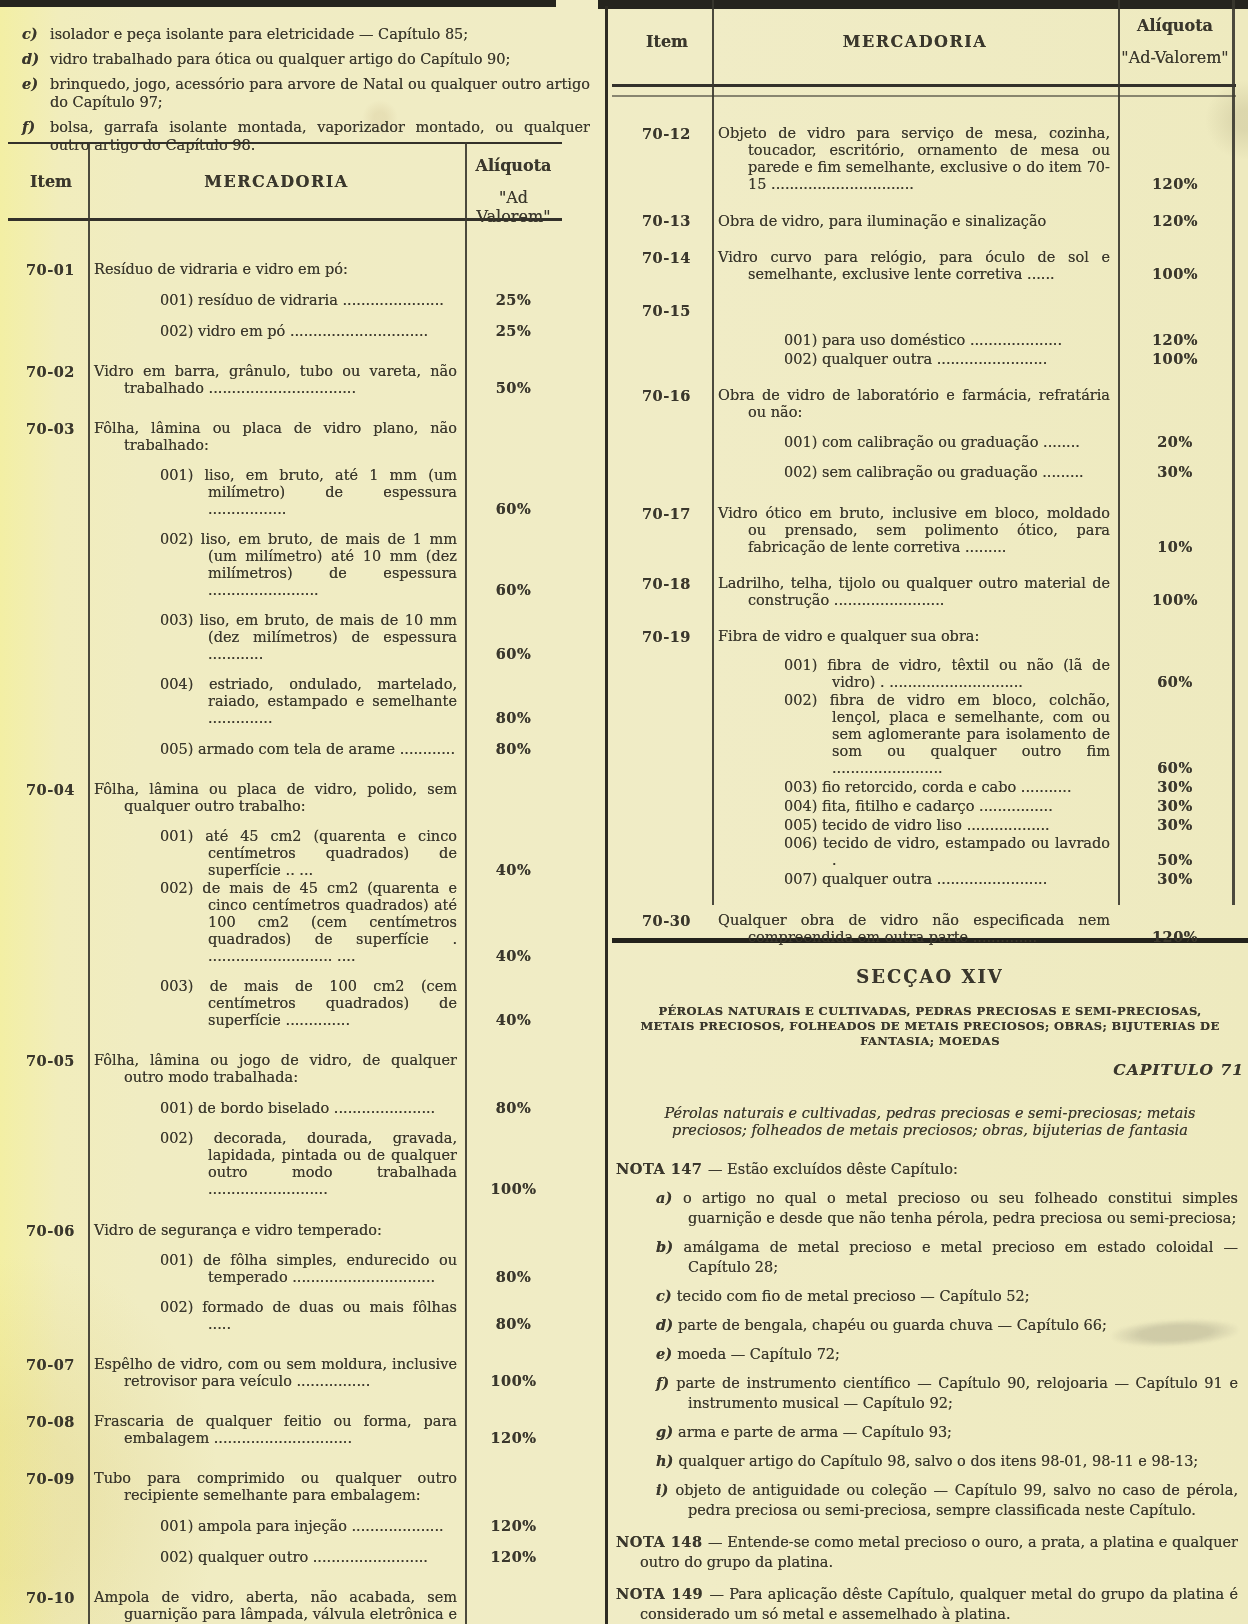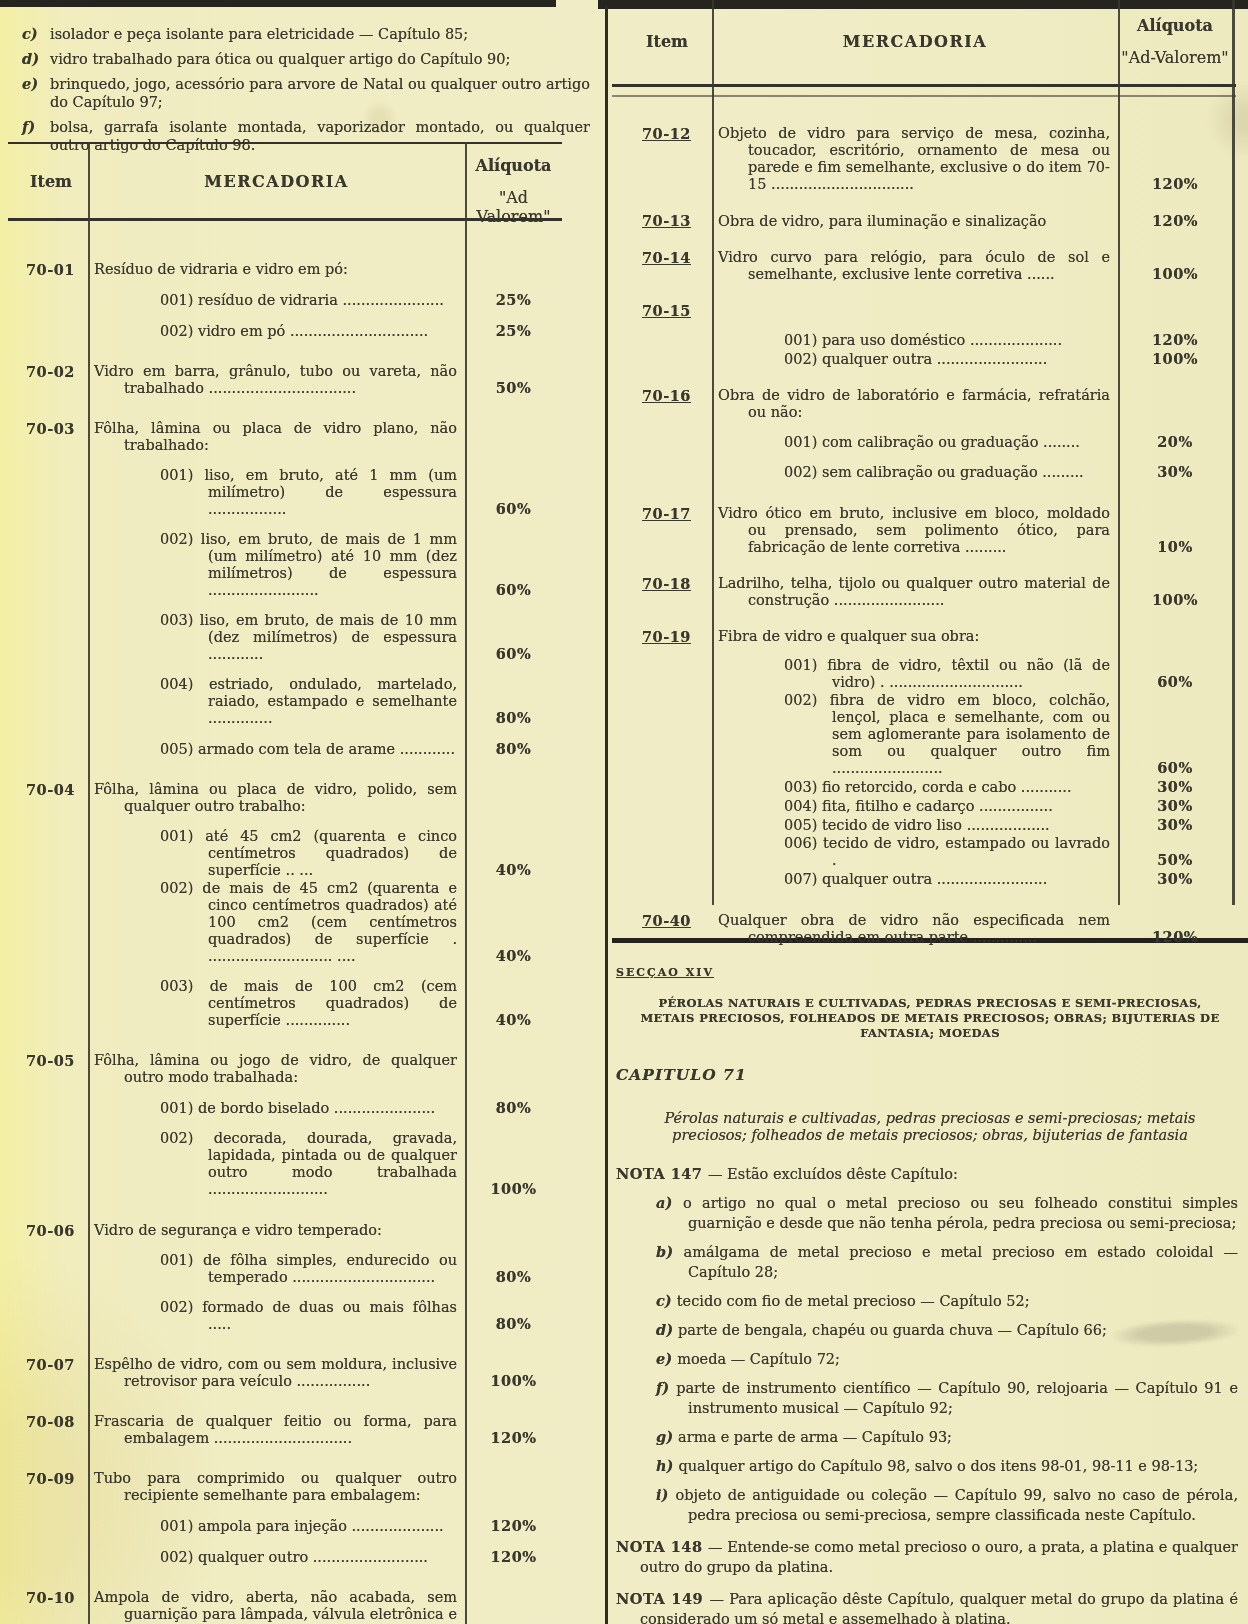--- a/index.html
+++ b/index.html
@@ -52,31 +52,31 @@
 
   .trow{display:flex;align-items:flex-end;}
   .lt .trow.main{margin-top:23px;}
   .rt .trow.main{margin-top:19px;}
   .trow.main.g{margin-top:24px;}
   .trow.sub{margin-top:13px;}
   .rt .trow.sub{margin-top:12px;}
   .trow.sub.t{margin-top:1px;}
 
   .c-item{flex:0 0 80px;padding-left:18px;box-sizing:border-box;align-self:flex-start;font-weight:bold;letter-spacing:.5px;}
-  .rt .c-item{flex-basis:100px;padding-left:30px;text-decoration:underline;}
+  .rt .c-item{flex-basis:100px;padding-left:30px;}
   .c-desc{flex:1;box-sizing:border-box;text-align:justify;padding-left:36px;text-indent:-30px;padding-right:8px;}
   .c-desc.sub{padding-left:120px;text-indent:-48px;}
   .c-rate{flex:0 0 97px;text-align:center;font-weight:bold;box-sizing:border-box;padding-bottom:1px;letter-spacing:.5px;}
   .rt .c-rate{flex-basis:114px;}
 
   
   .sec{position:absolute;left:616px;top:952px;width:628px;}
-  .sec-title{text-align:left;font-weight:bold;font-size:11px;letter-spacing:2px;margin-top:14px;text-decoration:underline;}
+  .sec-title{text-align:center;font-weight:bold;font-size:18px;letter-spacing:2px;margin-top:14px;}
   .sec-sub{text-align:center;font-weight:bold;font-size:11.5px;line-height:15px;margin-top:17px;padding:0 14px;letter-spacing:.4px;}
-  .chap{text-align:left;font-weight:bold;font-style:italic;font-size:15.5px;letter-spacing:1px;margin-top:24px;}
+  .chap{text-align:right;font-weight:bold;font-style:italic;font-size:15.5px;letter-spacing:1px;margin-top:11px;}
   .chap-desc{text-align:center;font-style:italic;font-size:14.5px;line-height:17px;margin-top:26px;padding:0 26px;}
   .notes{margin-top:20px;font-size:14.5px;line-height:20px;}
   .note{margin-top:12px;padding-left:24px;text-indent:-24px;text-align:justify;padding-right:6px;}
   .note .nlbl{font-weight:bold;letter-spacing:.5px;}
   .nitem{margin-top:9px;margin-left:40px;padding-left:32px;text-indent:-32px;text-align:justify;padding-right:6px;}
   .nitem .nlbl{font-style:italic;font-weight:bold;}
 
   .smudge{position:absolute;left:1112px;top:1320px;width:126px;height:26px;
     background:radial-gradient(ellipse at center, rgba(95,92,80,.22) 0 40%, rgba(95,92,80,0) 75%);
     filter:blur(1px);transform:rotate(-3deg);}
@@ -361,21 +361,21 @@
           <div class="c-item"></div>
           <div class="c-desc sub">006) tecido de vidro, estampado ou lavrado .</div>
           <div class="c-rate">50%</div>
         </div>
         <div class="trow sub t">
           <div class="c-item"></div>
           <div class="c-desc sub">007) qualquer outra ........................</div>
           <div class="c-rate">30%</div>
         </div>
         <div class="trow main g">
-          <div class="c-item">70-40</div>
+          <div class="c-item">70-30</div>
           <div class="c-desc">Qualquer obra de vidro não especificada nem compreendida em outra parte ..............</div>
           <div class="c-rate">120%</div>
         </div>
       </div>
   </div>
 
   <div class="sec">
     <div class="sec-title">SECÇAO XIV</div>
     <div class="sec-sub">PÉROLAS NATURAIS E CULTIVADAS, PEDRAS PRECIOSAS E SEMI-PRECIOSAS, METAIS PRECIOSOS, FOLHEADOS DE METAIS PRECIOSOS; OBRAS; BIJUTERIAS DE FANTASIA; MOEDAS</div>
     <div class="chap">CAPITULO 71</div>

